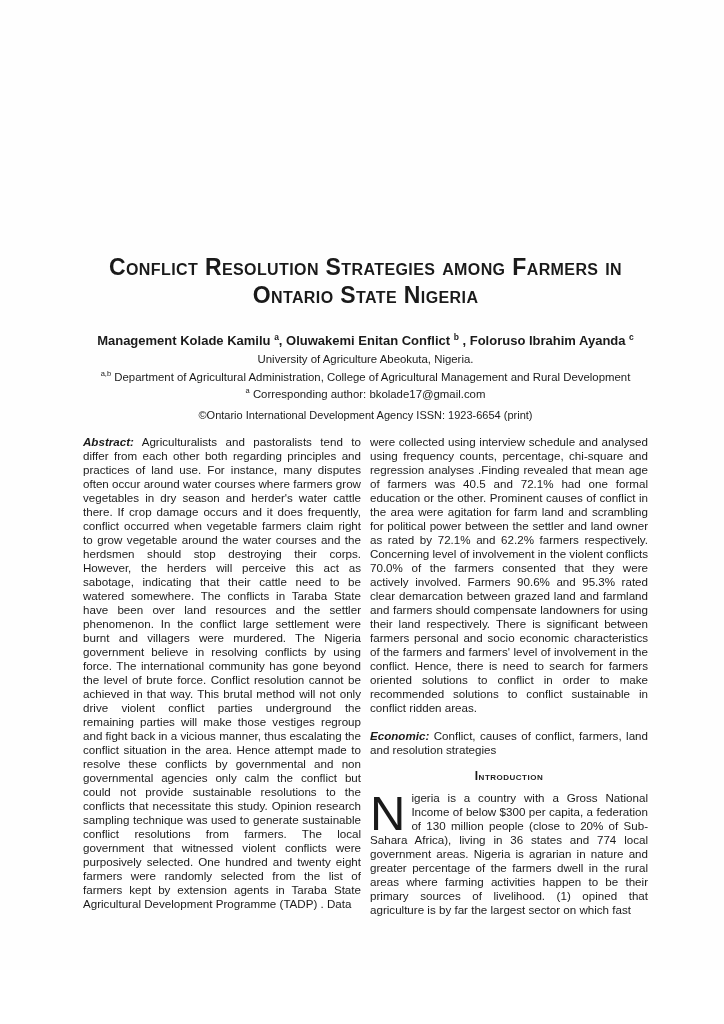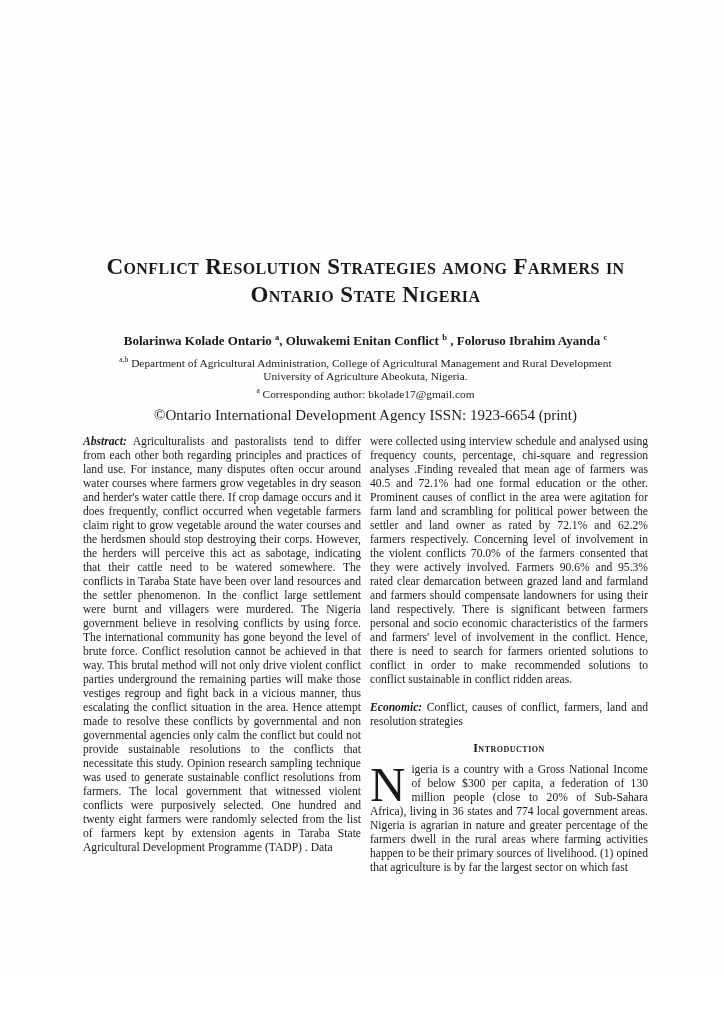--- a/index.html
+++ b/index.html
@@ -2,21 +2,21 @@
 <html><head>
 <meta charset="utf-8">
 <style>
   html, body { margin: 0; padding: 0; background: #ffffff; }
   .page {
     position: relative;
     width: 724px;
     height: 970px;
     background: #fefefe;
     overflow: hidden;
-    font-family: Liberation Serif, serif;
+    font-family: Liberation Sans, sans-serif;
     color: #1a1a1a;
   }
   .content {
     position: absolute;
     left: 83px;
     top: 0;
     width: 565px;
   }
   .title {
     margin-top: 253px;
@@ -38,21 +38,21 @@
   .affils {
     margin-top: 4px;
     text-align: center;
     font-size: 11.4px;
     line-height: 13.2px;
   }
   .affils sup { font-size: 7.5px; }
   .imprint {
     margin-top: 9px;
     text-align: center;
-    font-size: 15px;
+    font-size: 11px;
     line-height: 11.6px;
   }
   .columns {
     display: flex;
     gap: 9px;
     margin-top: 14px;
     font-size: 11.6px;
     line-height: 14px;
     text-align: justify;
   }
@@ -79,25 +79,25 @@
 <body>
 
 <div class="page">
   <div class="content">
 
     <div class="title">
       <div>Conflict Resolution Strategies among Farmers in</div>
       <div>Ontario State Nigeria</div>
     </div>
 
-    <div class="authors"><span>Bolarinwa Kolade Ontario </span><sup>a</sup><span>, </span><span>Oluwakemi Enitan Conflict </span><sup>b</sup><span> , </span><span>Foloruso Ibrahim Ayanda </span><sup>c</sup></div>
+    <div class="authors"><span>Management Kolade Kamilu </span><sup>a</sup><span>, </span><span>Oluwakemi Enitan Conflict </span><sup>b</sup><span> , </span><span>Foloruso Ibrahim Ayanda </span><sup>c</sup></div>
 
     <div class="affils">
+      <div><span>University of Agriculture Abeokuta, Nigeria.</span></div>
       <div><sup>a,b</sup><span> Department of Agricultural Administration, College of Agricultural Management and Rural Development</span></div>
-      <div><span>University of Agriculture Abeokuta, Nigeria.</span></div>
       <div><sup>a</sup><span> Corresponding author: bkolade17@gmail.com</span></div>
     </div>
 
     <div class="imprint">
       <div>©Ontario International Development Agency ISSN: 1923-6654 (print)</div>
     </div>
 
     <div class="columns">
 
       <div class="col">

